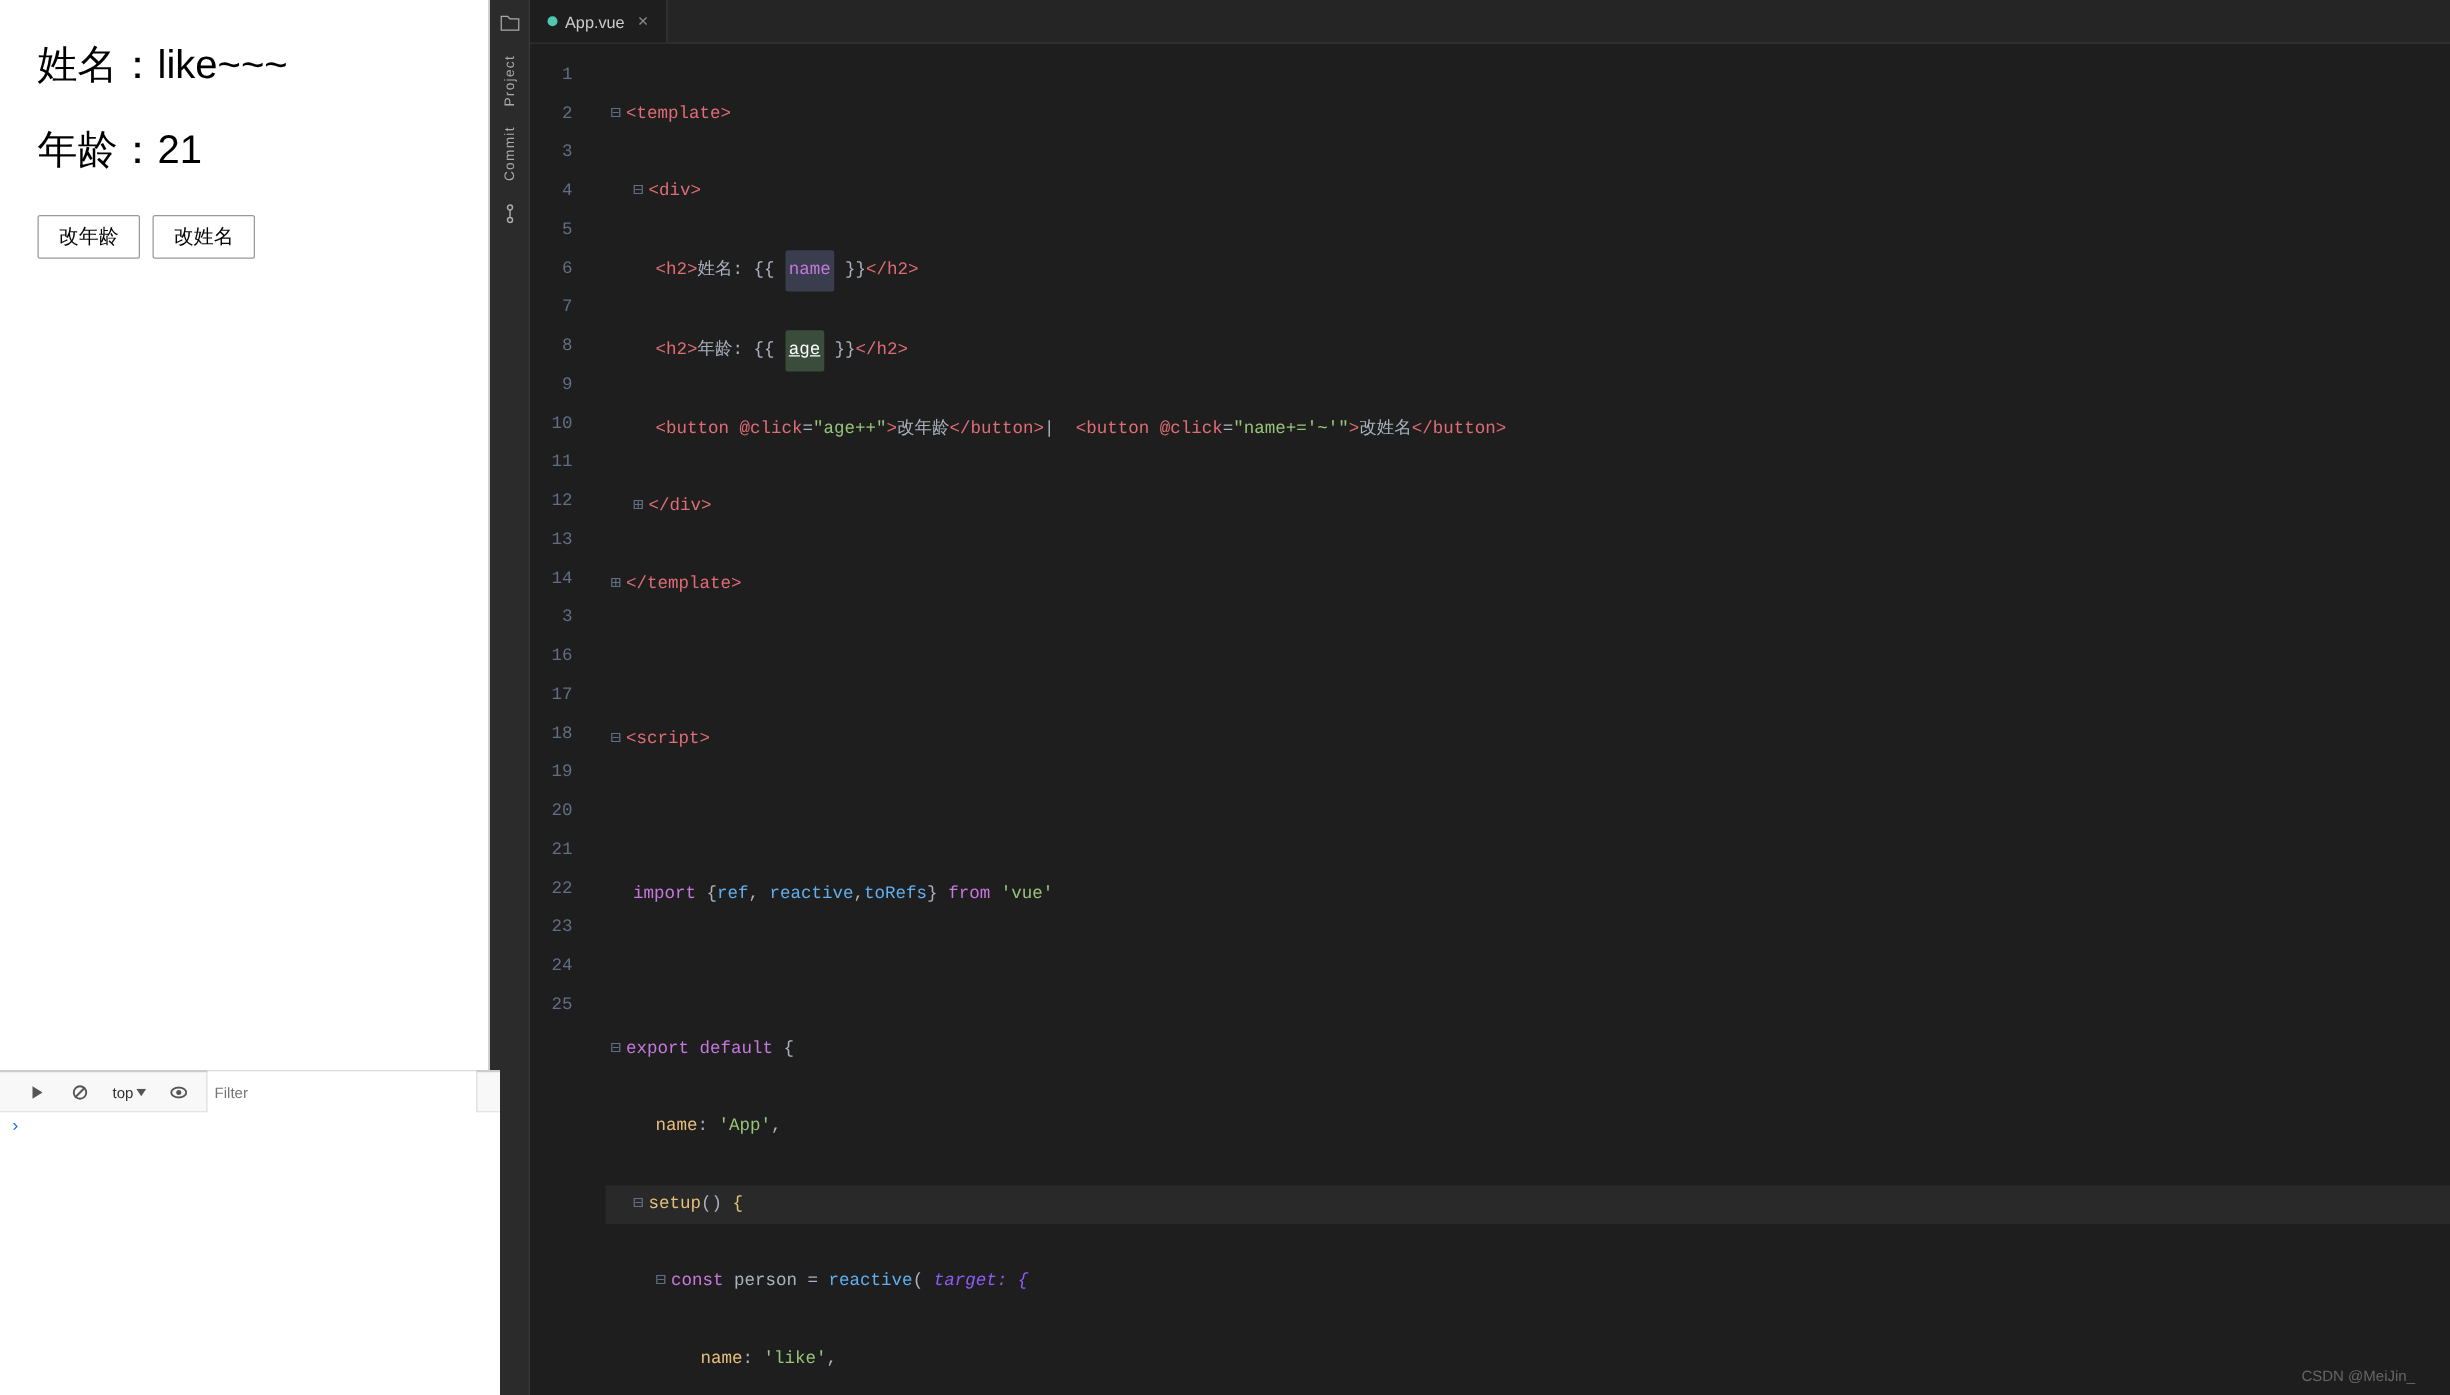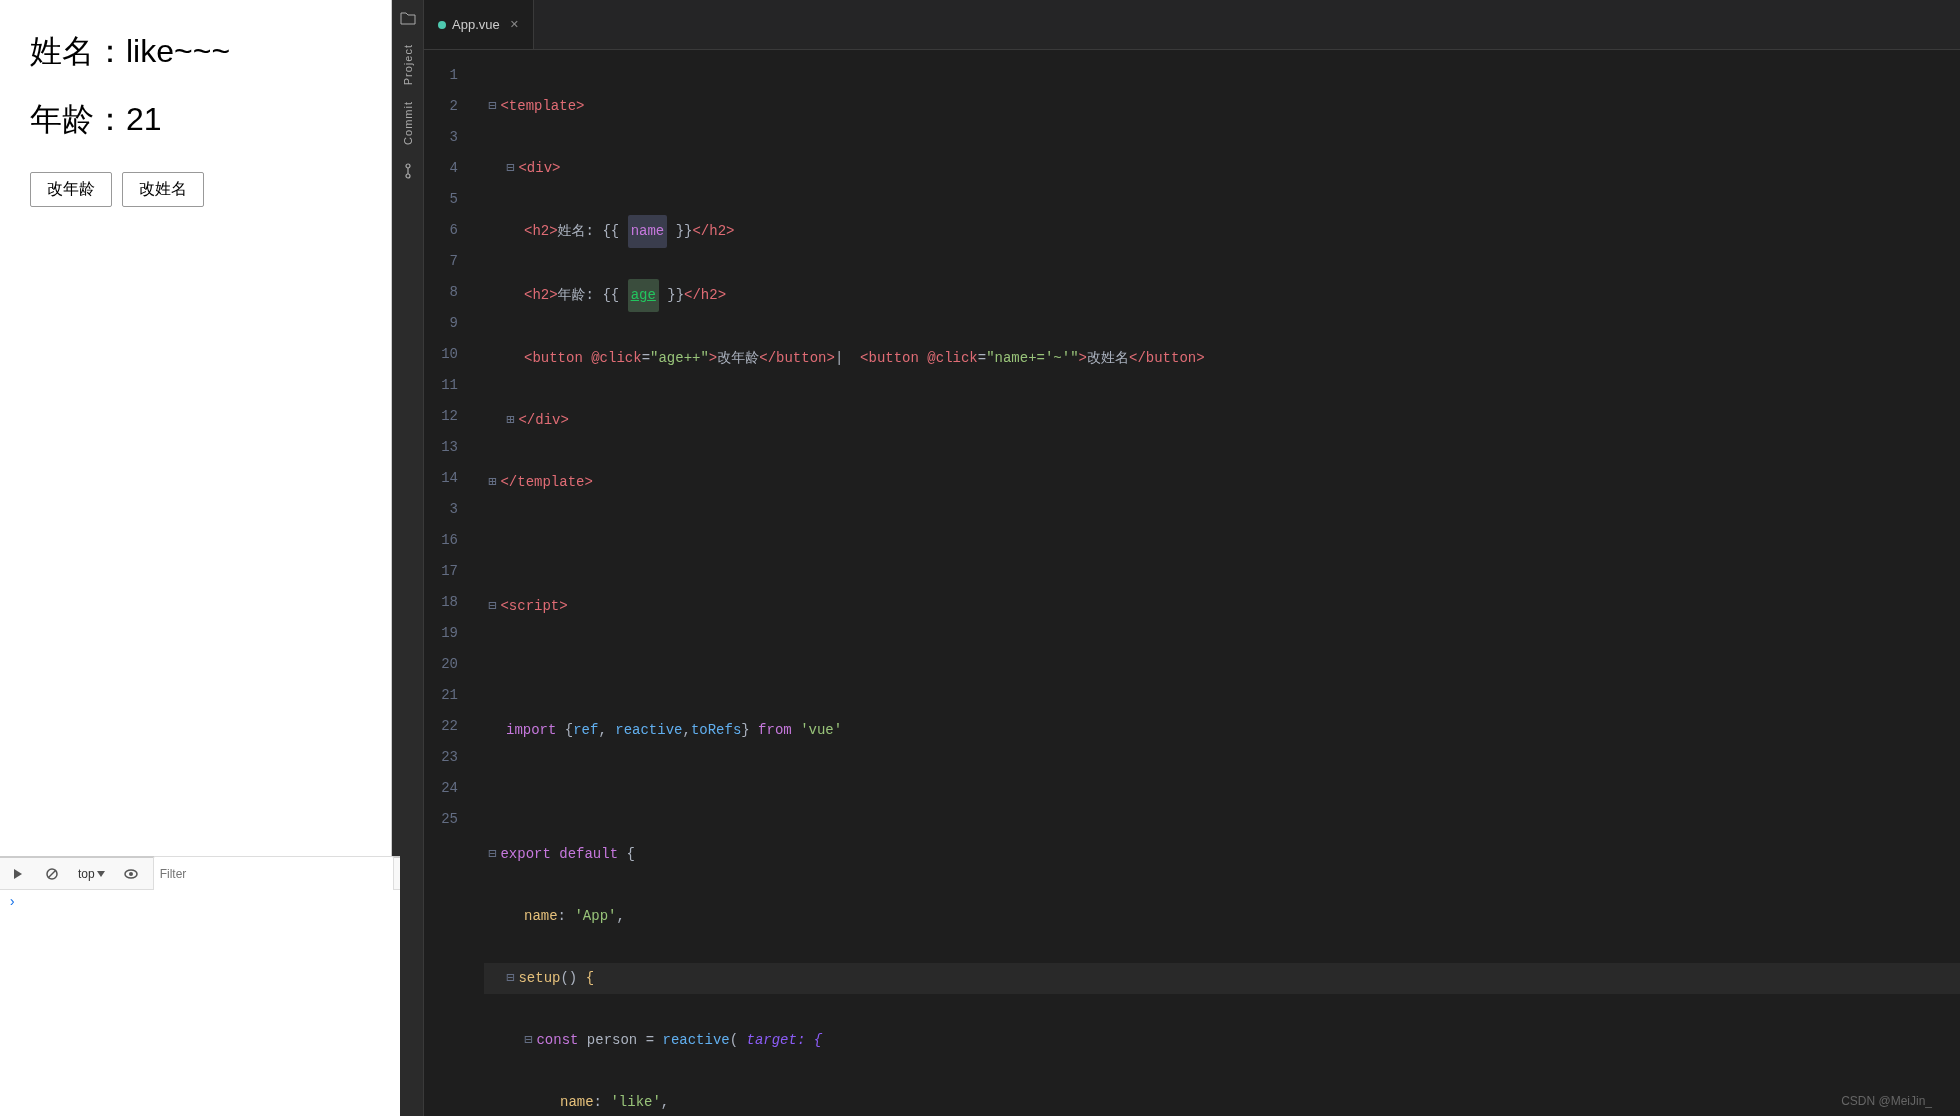--- a/index.html
+++ b/index.html
@@ -95,21 +95,21 @@
       color: #1a73e8;
       border-bottom: 2px solid #1a73e8;
     }
 
     .devtools-toolbar {
       display: flex;
       align-items: center;
       background: #f8f8f8;
       border-bottom: 1px solid #ddd;
       height: 32px;
-      padding: 0 6px;
+      padding: 0 18px;
       gap: 10px;
     }
 
     .toolbar-icon-btn {
       width: 24px;
       height: 24px;
       display: flex;
       align-items: center;
       justify-content: center;
       cursor: pointer;
@@ -192,21 +192,21 @@
       flex: 1;
       display: flex;
       flex-direction: column;
       background: #1e1e1e;
     }
 
     .editor-tabs {
       display: flex;
       align-items: center;
       background: #252526;
-      height: 50px;
+      height: 35px;
       border-bottom: 1px solid #3a3a3a;
     }
 
     .editor-tab {
       display: flex;
       align-items: center;
       gap: 6px;
       padding: 0 14px;
       height: 100%;
       font-size: 13px;
@@ -277,21 +277,21 @@
     
     .c-tag { color: #e06c75; }
     .c-attr-name { color: #e06c75; }
     .c-string { color: #98c379; }
     .c-keyword { color: #c678dd; }
     .c-comment { color: #8b5cf6; font-style: italic; }
     .c-text { color: #abb2bf; }
     .c-yellow { color: #e5c07b; }
     .c-blue { color: #61afef; }
     .c-highlight-name { background: #3a3d4d; padding: 1px 3px; border-radius: 2px; color: #c678dd; }
-    .c-highlight-age { background: #3a4d3d; padding: 1px 3px; border-radius: 2px; color: #22c55e; text-decoration: underline; }
+    .c-highlight-age { background: #3a4d3d; padding: 1px 3px; border-radius: 2px; color: #ffffff; text-decoration: underline; }
 
     .watermark {
       position: absolute;
       bottom: 8px;
       right: 28px;
       font-size: 12px;
       color: #666;
       font-family: Arial, sans-serif;
     }
 

